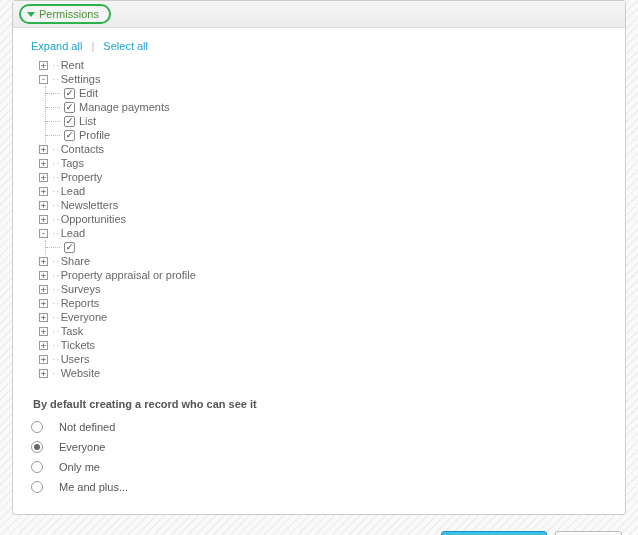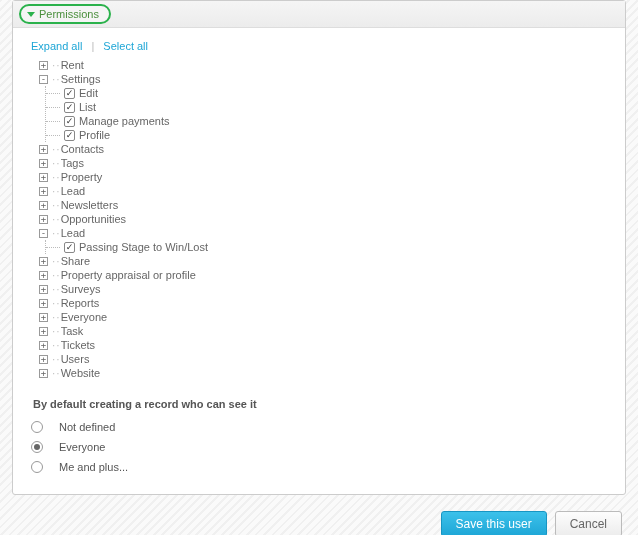--- a/index.html
+++ b/index.html
@@ -218,28 +218,28 @@
               <span class="dotline">··</span>
               <span class="node-label">Settings</span>
             </div>
             <div class="children">
               <div class="child-row">
                 <span class="cb checked"></span>
                 <span class="node-label">Edit</span>
               </div>
               <div class="child-row">
                 <span class="cb checked"></span>
+                <span class="node-label">Manage payments</span>
+              </div>
+              <div class="child-row">
+                <span class="cb checked"></span>
                 <span class="node-label">List</span>
               </div>
               <div class="child-row">
                 <span class="cb checked"></span>
-                <span class="node-label">Manage payments</span>
-              </div>
-              <div class="child-row">
-                <span class="cb checked"></span>
                 <span class="node-label">Profile</span>
               </div>
             </div>
           </div>
           <div class="node">
             <div class="node-row">
               <span class="toggle">+</span>
               <span class="dotline">··</span>
               <span class="node-label">Contacts</span>
             </div>
@@ -281,21 +281,20 @@
           </div>
           <div class="node">
             <div class="node-row">
               <span class="toggle">-</span>
               <span class="dotline">··</span>
               <span class="node-label">Lead</span>
             </div>
             <div class="children">
               <div class="child-row">
                 <span class="cb checked"></span>
-                <span class="node-label">Passing Stage to Win/Lost</span>
               </div>
             </div>
           </div>
           <div class="node">
             <div class="node-row">
               <span class="toggle">+</span>
               <span class="dotline">··</span>
               <span class="node-label">Share</span>
             </div>
           </div>
@@ -362,20 +361,24 @@
           <div class="radio-row">
             <span class="radio"></span>
             <span>Not defined</span>
           </div>
           <div class="radio-row">
             <span class="radio selected"></span>
             <span>Everyone</span>
           </div>
           <div class="radio-row">
             <span class="radio"></span>
+            <span>Only me</span>
+          </div>
+          <div class="radio-row">
+            <span class="radio"></span>
             <span>Me and plus...</span>
           </div>
         </div>
     </div>
   </div>
 
   <div class="footer">
     <span class="btn primary">Save this user</span>
     <span class="btn">Cancel</span>
   </div>

